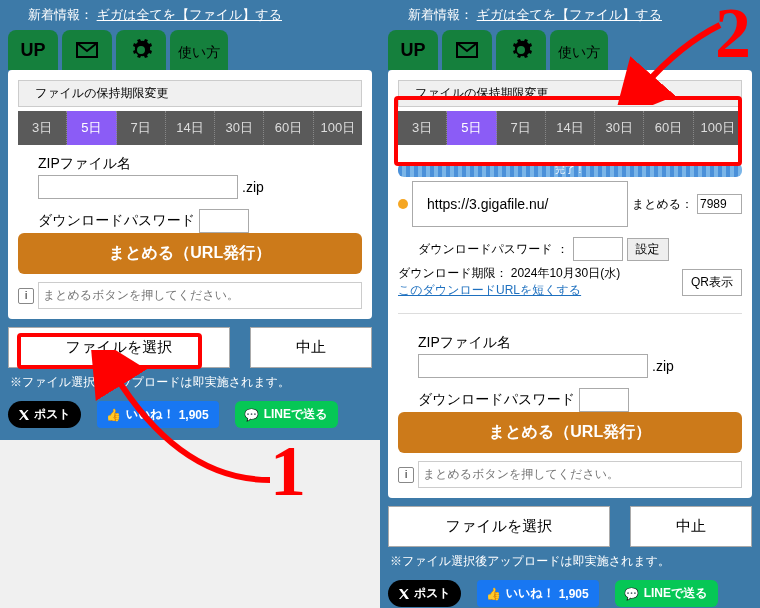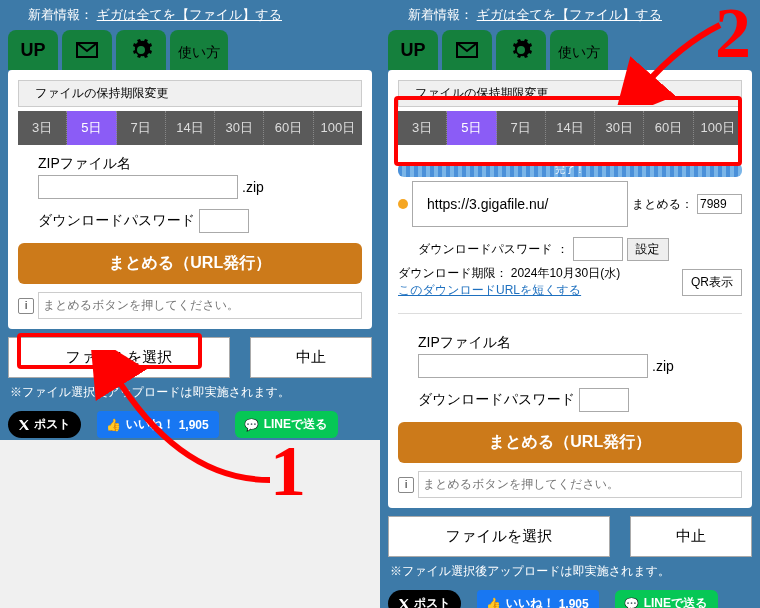--- a/index.html
+++ b/index.html
@@ -16,21 +16,21 @@
   .content { background: #fff; margin: 0 8px 8px; border-radius: 4px; padding: 10px; }
   .section-label { background: #f0f0f0; border: 1px solid #ccc; padding: 4px 16px; font-size: 12px; margin-bottom: 4px; }
   .retention { display: flex; }
   .retention .opt { flex: 1; background: #5a5a5a; color: #ddd; border-right: 1px dotted #888; padding: 8px 0; text-align: center; font-size: 13px; cursor: pointer; }
   .retention .opt.active { background: #8b5cf6; color: #fff; }
   .retention .opt:last-child { border-right: none; }
   .field-row { margin-top: 10px; font-size: 14px; display: flex; align-items: center; gap: 4px; flex-wrap: wrap; margin-left: 20px; }
   .field-row input[type="text"] { border: 1px solid #aaa; padding: 3px; font-size: 14px; }
   .zip-input { width: 200px; }
   .pw-input { width: 50px; }
-  .main-btn { width: 100%; background: #cc7a1a; color: #fff; border: none; border-radius: 6px; padding: 10px; font-size: 16px; font-weight: bold; margin-top: 10px; cursor: pointer; }
+  .main-btn { width: 100%; background: #cc7a1a; color: #fff; border: none; border-radius: 6px; padding: 10px; font-size: 16px; font-weight: bold; cursor: pointer; }
   .info-row { margin-top: 8px; display: flex; align-items: center; gap: 4px; }
   .info-icon { width: 16px; height: 16px; border: 1px solid #888; border-radius: 2px; display: inline-flex; align-items: center; justify-content: center; font-size: 10px; }
   .info-text { flex: 1; border: 1px solid #ccc; padding: 4px; font-size: 12px; color: #777; }
   .action-row { display: flex; gap: 20px; padding: 0 8px 6px; }
   .action-btn { flex: 1; background: #fff; border: 1px solid #aaa; padding: 10px; font-size: 15px; cursor: pointer; }
   .note { color: #fff; font-size: 12px; padding: 0 10px 10px; }
   .share-row { display: flex; gap: 16px; padding: 0 8px 10px; align-items: center; }
   .share-btn { border-radius: 14px; padding: 5px 10px; font-size: 12px; font-weight: bold; color: #fff; cursor: pointer; display: flex; align-items: center; gap: 4px; }
   .x-btn { background: #000; }
   .fb-btn { background: #1877f2; border-radius: 4px; }

